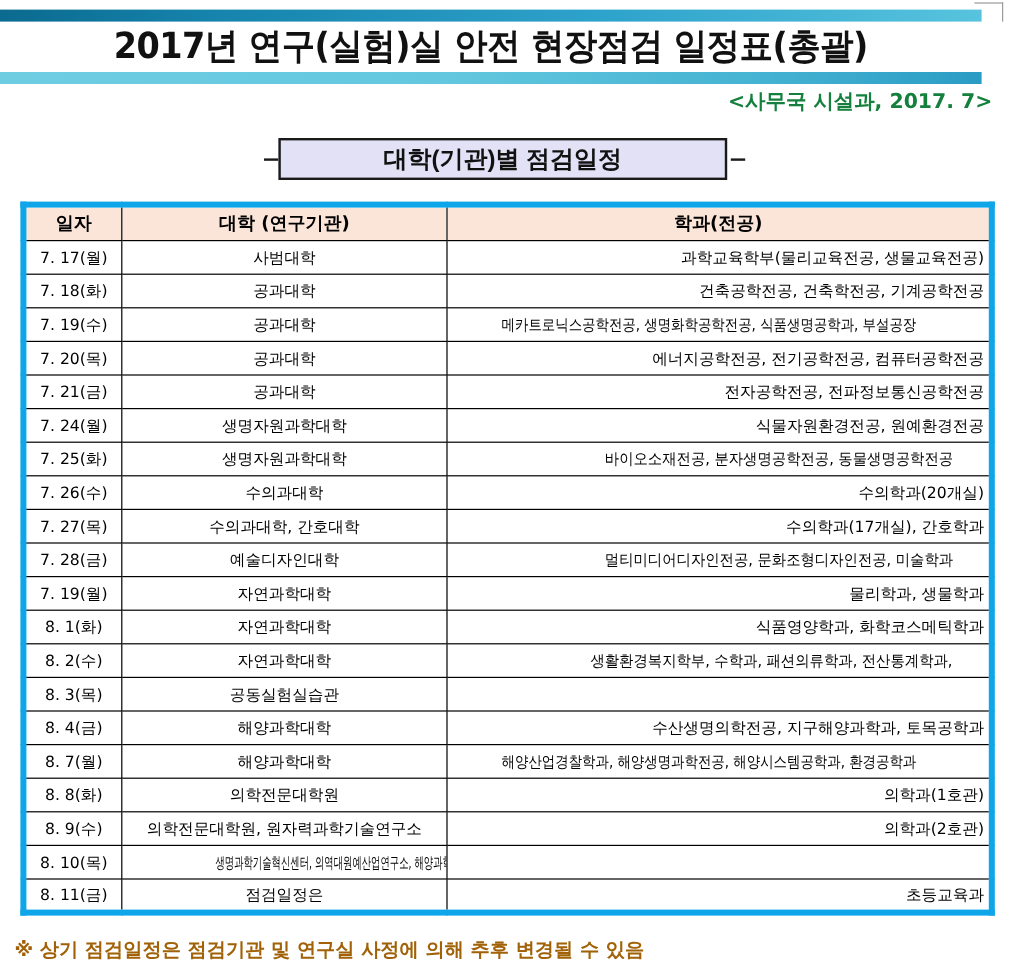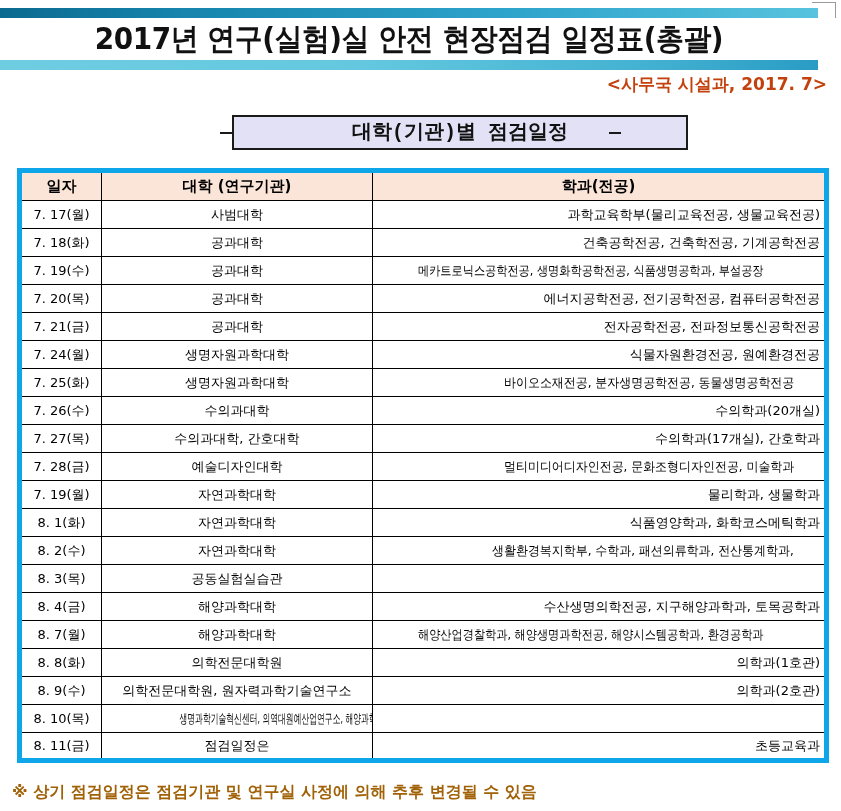--- a/index.html
+++ b/index.html
@@ -71,37 +71,37 @@
   }
 
   
   .issuer {
     position: absolute;
     right: 14px;
     top: 73px;
     font-family: "DejaVu Sans", sans-serif;
     font-size: 17px;
     font-weight: bold;
-    color: #c2410c;
+    color: #15803d;
     letter-spacing: 0px;
     white-space: nowrap;
   }
 
   
   .section-title-box {
     position: absolute;
     left: 232px;
     top: 115px;
-    width: 456px;
+    width: 374px;
     height: 35px;
     background: #e3e1f5;
     border: 2px solid #1a1a1a;
     text-align: center;
     line-height: 32px;
-    font-family: Liberation Mono, monospace;
+    font-family: Liberation Sans, sans-serif;
     font-size: 20px;
     font-weight: bold;
     color: #111111;
     white-space: nowrap;
   }
   
   .title-tick {
     position: absolute;
     top: 132px;
     width: 12px;

